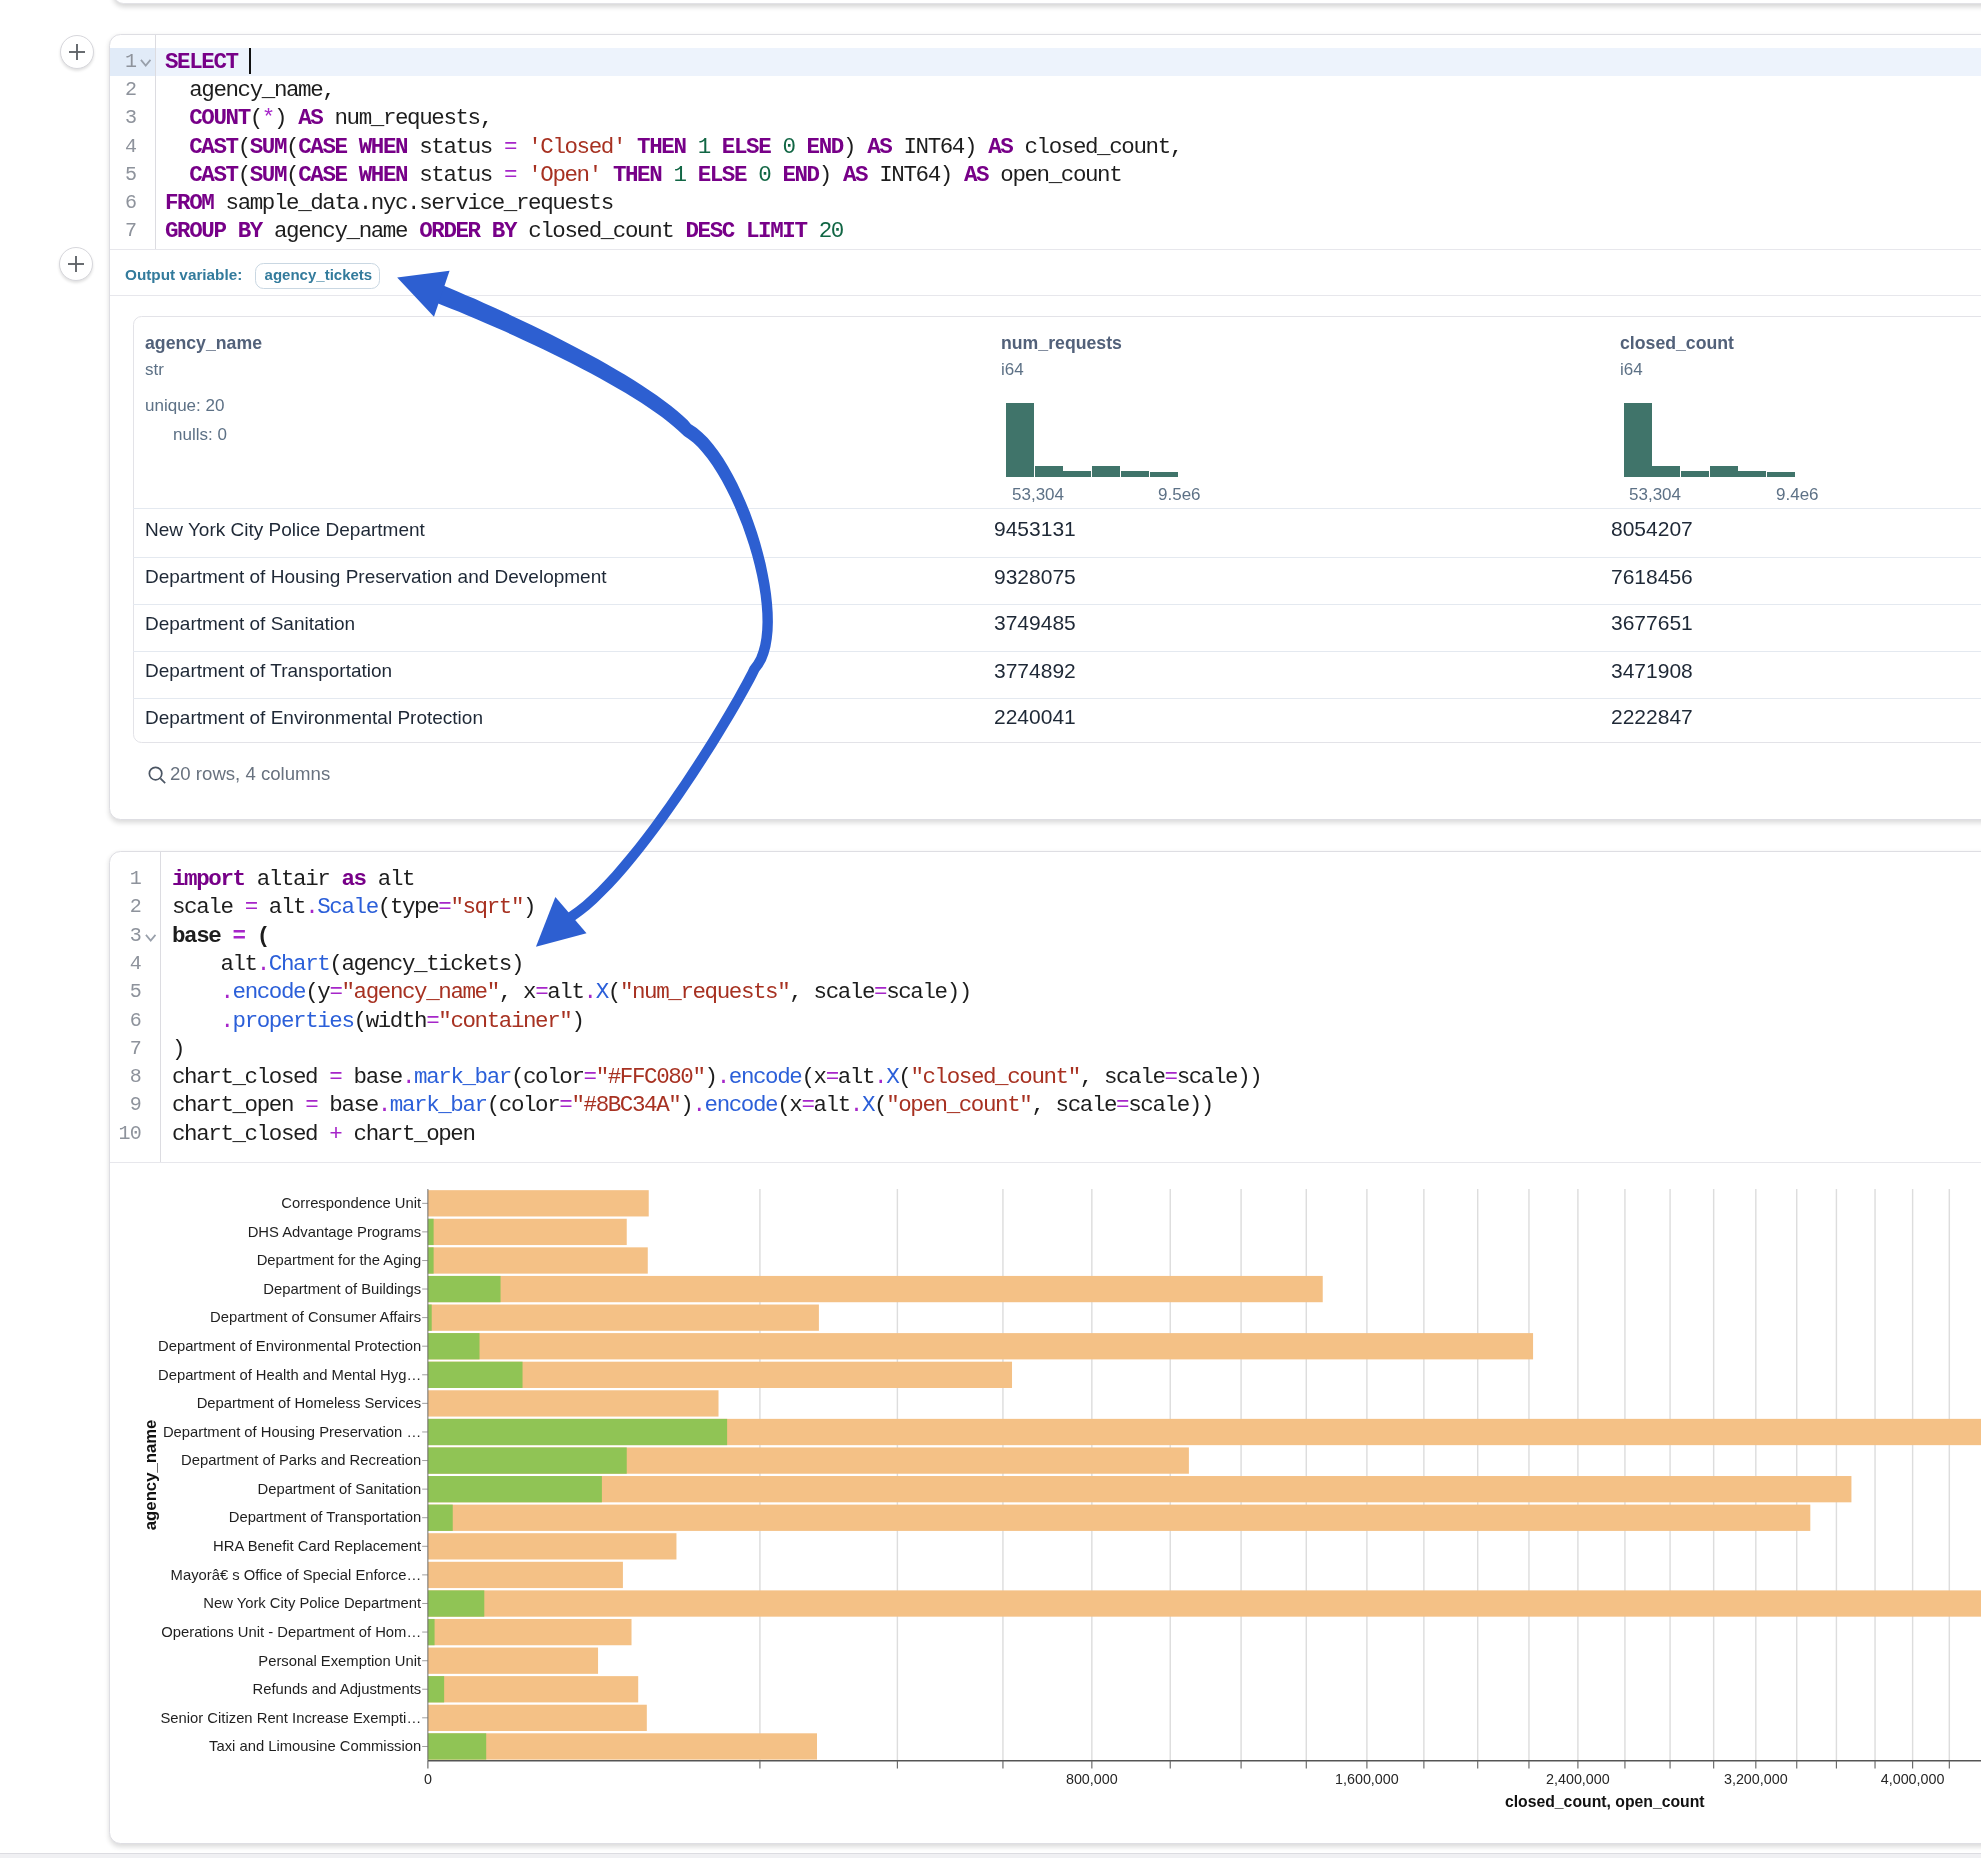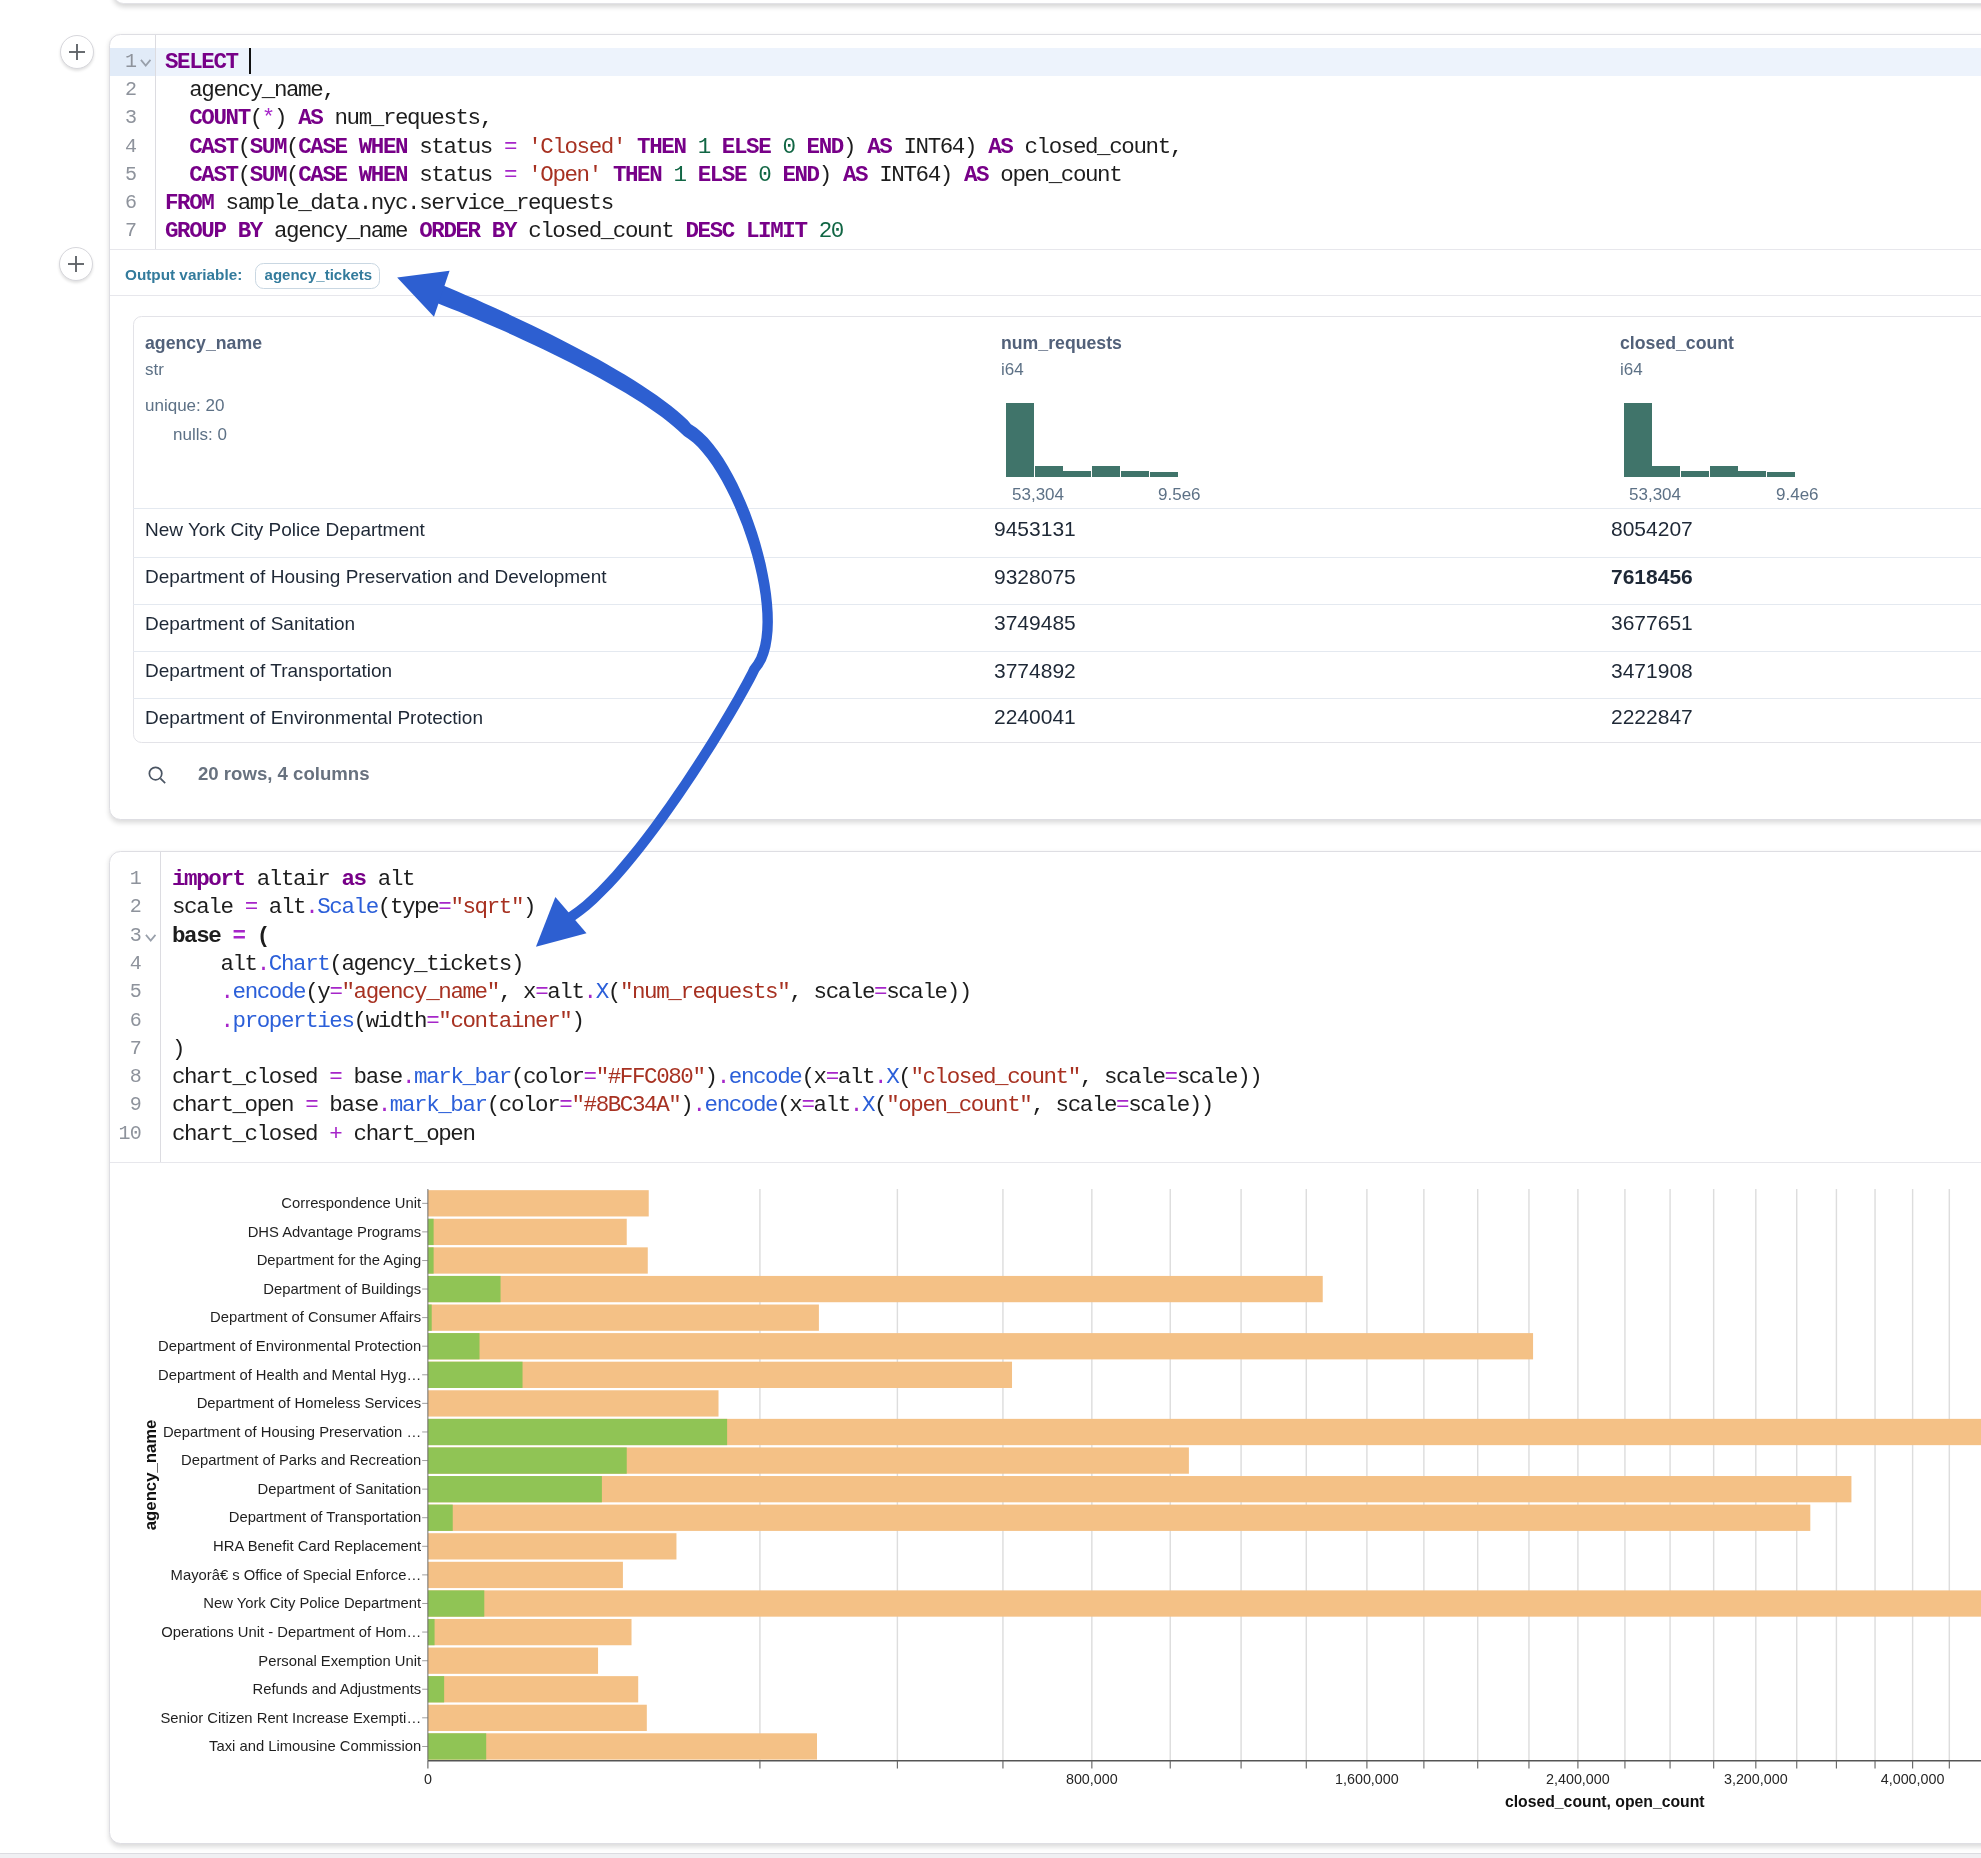--- a/index.html
+++ b/index.html
@@ -68,35 +68,35 @@
 <div class="sep" style="left:23.4px; top:473px; width:1873px; background:#e4e9f0;"></div>
 <div class="sep" style="left:23.4px; top:522px; width:1873px; background:#e4e9f0;"></div>
 <div class="sep" style="left:23.4px; top:569px; width:1873px; background:#e4e9f0;"></div>
 <div class="sep" style="left:23.4px; top:616px; width:1873px; background:#e4e9f0;"></div>
 <div class="sep" style="left:23.4px; top:663px; width:1873px; background:#e4e9f0;"></div>
 <div class="abs" style="left:35px; top:484px; font-size:19px; color:#1e2836; white-space:nowrap;">New York City Police Department</div>
 <div class="abs" style="left:884px; top:482px; font-size:21px; color:#1e2836; white-space:nowrap;">9453131</div>
 <div class="abs" style="left:1501px; top:482px; font-size:21px; color:#1e2836; white-space:nowrap;">8054207</div>
 <div class="abs" style="left:35px; top:531px; font-size:19px; color:#1e2836; white-space:nowrap;">Department of Housing Preservation and Development</div>
 <div class="abs" style="left:884px; top:530px; font-size:21px; color:#1e2836; white-space:nowrap;">9328075</div>
-<div class="abs" style="left:1501px; top:530px; font-size:21px; color:#1e2836; white-space:nowrap;font-weight:bold;">7618456</div>
+<div class="abs" style="left:1501px; top:530px; font-size:21px; color:#1e2836; white-space:nowrap;">7618456</div>
 <div class="abs" style="left:35px; top:578px; font-size:19px; color:#1e2836; white-space:nowrap;">Department of Sanitation</div>
 <div class="abs" style="left:884px; top:576px; font-size:21px; color:#1e2836; white-space:nowrap;">3749485</div>
 <div class="abs" style="left:1501px; top:576px; font-size:21px; color:#1e2836; white-space:nowrap;">3677651</div>
 <div class="abs" style="left:35px; top:625px; font-size:19px; color:#1e2836; white-space:nowrap;">Department of Transportation</div>
 <div class="abs" style="left:884px; top:624px; font-size:21px; color:#1e2836; white-space:nowrap;">3774892</div>
 <div class="abs" style="left:1501px; top:624px; font-size:21px; color:#1e2836; white-space:nowrap;">3471908</div>
 <div class="abs" style="left:35px; top:672px; font-size:19px; color:#1e2836; white-space:nowrap;">Department of Environmental Protection</div>
 <div class="abs" style="left:884px; top:670px; font-size:21px; color:#1e2836; white-space:nowrap;">2240041</div>
 <div class="abs" style="left:1501px; top:670px; font-size:21px; color:#1e2836; white-space:nowrap;">2222847</div>
 <svg class="abs" style="left:36px; top:729px;" width="23" height="23" viewBox="0 0 24 24">
       <circle cx="10" cy="10" r="6.5" stroke="#4b5563" stroke-width="1.8" fill="none"></circle>
       <line x1="15" y1="15" x2="20" y2="20" stroke="#4b5563" stroke-width="1.8"></line>
     </svg>
-<div class="abs" style="left:88px; top:728px; font-size:18.6px; color:#68727f; white-space:nowrap;font-weight:bold;">20 rows, 4 columns</div>
+<div class="abs" style="left:60px; top:728px; font-size:18.6px; color:#68727f; white-space:nowrap;">20 rows, 4 columns</div>
 </div>
 <div class="card" style="left:109px; top:851px; width:1892px; height:993px; overflow:hidden;">
 <div class="abs" style="left:50px; top:0px; width:1.4px; height:310px; background:#dcdce1;"></div>
 <div class="lnum" style="left:-7.2px; top:13px;">1</div>
 <div class="code-line" style="left:62px; top:13px;"><span style="color:#770088;font-weight:bold">import</span><span style="color:#1d1d1d">&nbsp;altair&nbsp;</span><span style="color:#770088;font-weight:bold">as</span><span style="color:#1d1d1d">&nbsp;alt</span></div>
 <div class="lnum" style="left:-7.2px; top:41px;">2</div>
 <div class="code-line" style="left:62px; top:41px;"><span style="color:#1d1d1d">scale&nbsp;</span><span style="color:#a626c9">=</span><span style="color:#1d1d1d">&nbsp;alt</span><span style="color:#a626c9">.</span><span style="color:#2b5fd9">Scale</span><span style="color:#1d1d1d">(type</span><span style="color:#a626c9">=</span><span style="color:#a73121">"sqrt"</span><span style="color:#1d1d1d">)</span></div>
 <div class="lnum" style="left:-7.2px; top:70px;">3</div>
 <div class="code-line" style="left:62px; top:70px;font-weight:bold;"><span style="color:#1d1d1d">base&nbsp;</span><span style="color:#a626c9">=</span><span style="color:#1d1d1d">&nbsp;(</span></div>
 <div class="lnum" style="left:-7.2px; top:98px;">4</div>

